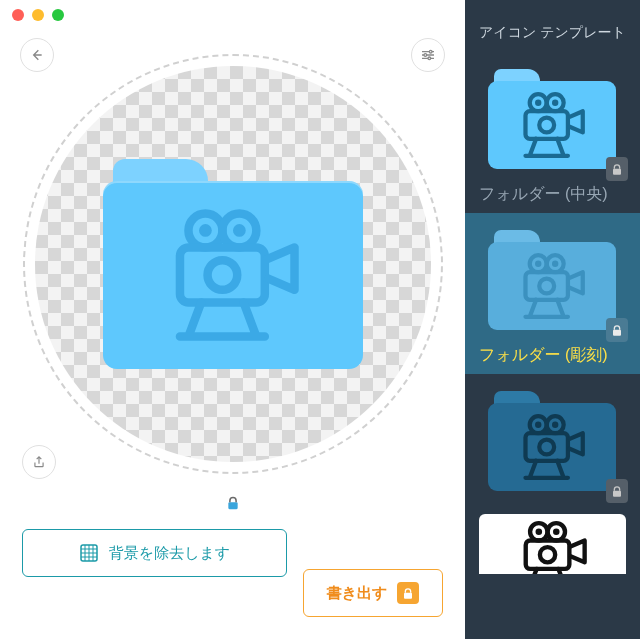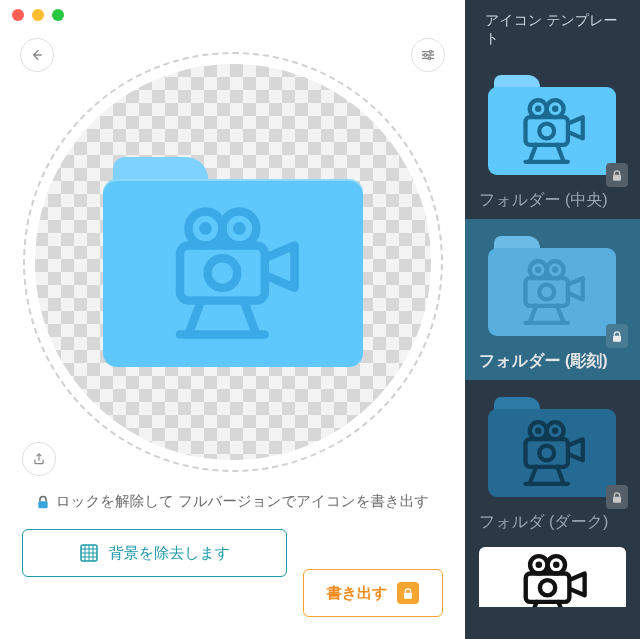--- a/index.html
+++ b/index.html
@@ -26,23 +26,23 @@
   .folder .body { position: absolute; top: 22px; left: 0; right: 0; bottom: 0; background: #5ec8fd; border-radius: 14px; box-shadow: inset 0 2px 0 rgba(255,255,255,.3); display:flex; align-items:center; justify-content:center; }
   .folder .body svg { color:#3ba9e6; }
   .share-row { padding: 0 22px 6px; margin-top:-36px; }
   .unlock-row { display: flex; align-items: center; justify-content: center; gap: 6px; padding: 10px 18px 18px; color: #6b6b6b; font-size: 14.5px; }
   .bottom { display: flex; gap: 16px; padding: 0 22px 22px; }
   .btn { height: 48px; border-radius: 6px; display: flex; align-items: center; justify-content: center; gap: 10px; font-size: 15px; cursor: pointer; }
   .btn-teal { flex: 1; border: 1.5px solid #1b9aa8; color: #1b9aa8; background: #fff; }
   .btn-orange { width: 140px; border: 1.5px solid #f6a531; color: #f08c1c; background: #fff; font-weight: 600; margin-top: 40px; }
   .btn-orange .lock { width: 22px; height: 22px; border-radius: 4px; background: #f6a531; display:flex; align-items:center; justify-content:center; color:#fff; }
   .sidebar { width: 175px; background: #2b3947; color: #98a7b4; display: flex; flex-direction: column; }
-  .sidebar-title { font-size: 14px; padding: 12px 20px 10px; color: #cfd8e0; }
+  .sidebar-title { font-size: 14px; padding: 12px 14px 10px; color: #cfd8e0; margin-top: 12px; }
   .tmpl { padding: 8px 14px 8px; cursor: pointer; }
-  .tmpl.selected { background: #2f6a86; color: #e5e5e5; font-weight: bold; }
+  .tmpl.selected { background: #2f6a86; color: #fde047; }
   .tmpl-icon-wrap { position: relative; width: 146px; height: 118px; display:flex; align-items:center; justify-content:center; }
   .mini-folder { width: 128px; height: 100px; position: relative; }
   .mini-folder .tab { position: absolute; top: 0; left: 6px; width: 46px; height: 20px; border-radius: 7px 12px 0 0; }
   .mini-folder .body { position: absolute; top: 12px; left: 0; right: 0; bottom: 0; border-radius: 9px; display:flex; align-items:center; justify-content:center; }
   .mini-folder.light .tab { background:#7dd2ff; } .mini-folder.light .body { background:#5ec8fd; }
   .mini-folder.light svg { color:#1a6a92; }
   .mini-folder.engrave .tab { background:#6bbbe6; } .mini-folder.engrave .body { background:#58aedc; }
   .mini-folder.engrave svg { color:#3b91bf; }
   .mini-folder.dark .tab { background:#2d7aa6; } .mini-folder.dark .body { background:#256a93; }
   .mini-folder.dark svg { color:#0f3a52; }
@@ -120,21 +120,20 @@
         <svg width="14" height="16" viewBox="0 0 24 24" fill="none" stroke="currentColor" stroke-width="2">
             <path d="M12 3v12M8 7l4-4 4 4M5 13v6a1 1 0 001 1h12a1 1 0 001-1v-6"></path>
           </svg>
       </div>
     </div>
 
     <div class="unlock-row">
       <svg width="14" height="16" viewBox="0 0 18 18" fill="#3aa5dc">
           <use href="#lock"></use>
         </svg>
-      <span>ロックを解除して フルバージョンでアイコンを書き出す</span>
     </div>
 
     <div class="bottom">
       <div class="btn btn-teal">
         <svg width="20" height="20" viewBox="0 0 20 20" fill="none" stroke="#1b9aa8" stroke-width="1.5">
           <rect x="2" y="2" width="16" height="16" rx="2"></rect>
           <path d="M2 6h16M2 10h16M2 14h16M6 2v16M10 2v16M14 2v16" stroke-width="1"></path>
         </svg>
         <span>背景を除去します</span>
       </div>
@@ -199,21 +198,20 @@
                 <use href="#cam"></use>
               </svg>
             </div>
         </div>
         <div class="lock-badge">
             <svg width="12" height="13" viewBox="0 0 18 18" fill="currentColor">
               <use href="#lock"></use>
             </svg>
           </div>
       </div>
-      <div class="tmpl-label">フォルダ (ダーク)</div>
     </div>
 
     <div class="strip">
       <div class="strip-inner">
           <svg width="72" height="56" viewBox="0 0 66 50">
             <use href="#cam"></use>
           </svg>
         </div>
     </div>
   </div>

